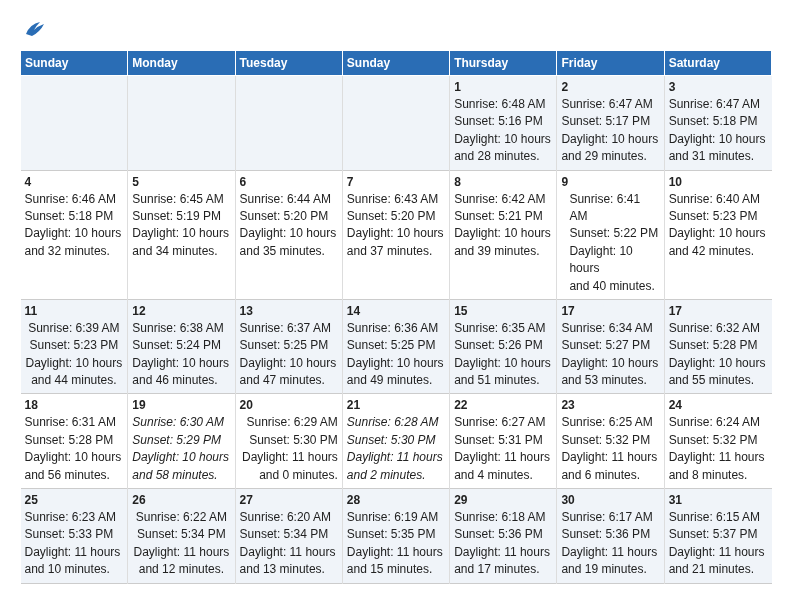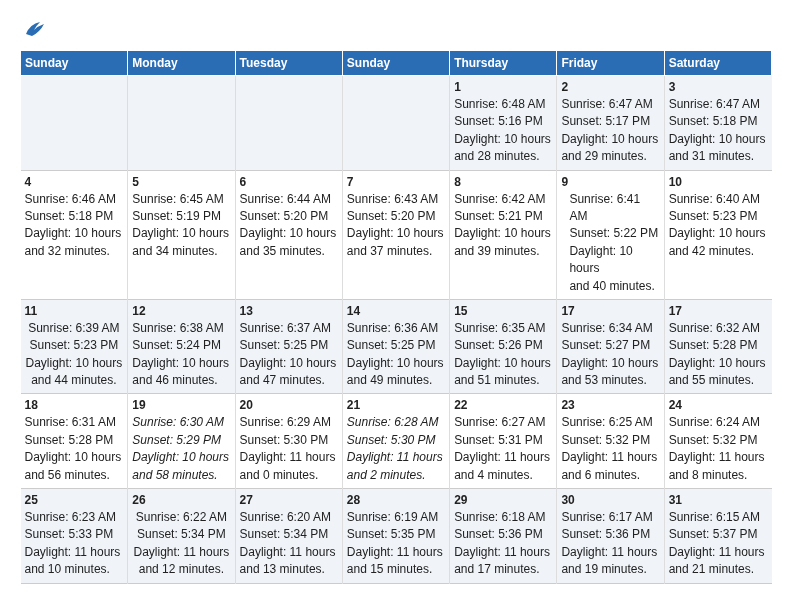--- a/index.html
+++ b/index.html
@@ -266,21 +266,21 @@
           </td>
           <td>
             <span class="day-number">19</span>
             <div class="day-info" style="white-space: pre-line; font-style: italic;">Sunrise: 6:30 AM
 Sunset: 5:29 PM
 Daylight: 10 hours
 and 58 minutes.</div>
           </td>
           <td>
             <span class="day-number">20</span>
-            <div class="day-info" style="white-space: pre-line;">Sunrise: 6:29 AM
+            <div class="day-info" style="white-space: pre-line; text-align: right;">Sunrise: 6:29 AM
 Sunset: 5:30 PM
 Daylight: 11 hours
 and 0 minutes.</div>
           </td>
           <td>
             <span class="day-number">21</span>
             <div class="day-info" style="white-space: pre-line; font-style: italic;">Sunrise: 6:28 AM
 Sunset: 5:30 PM
 Daylight: 11 hours
 and 2 minutes.</div>

